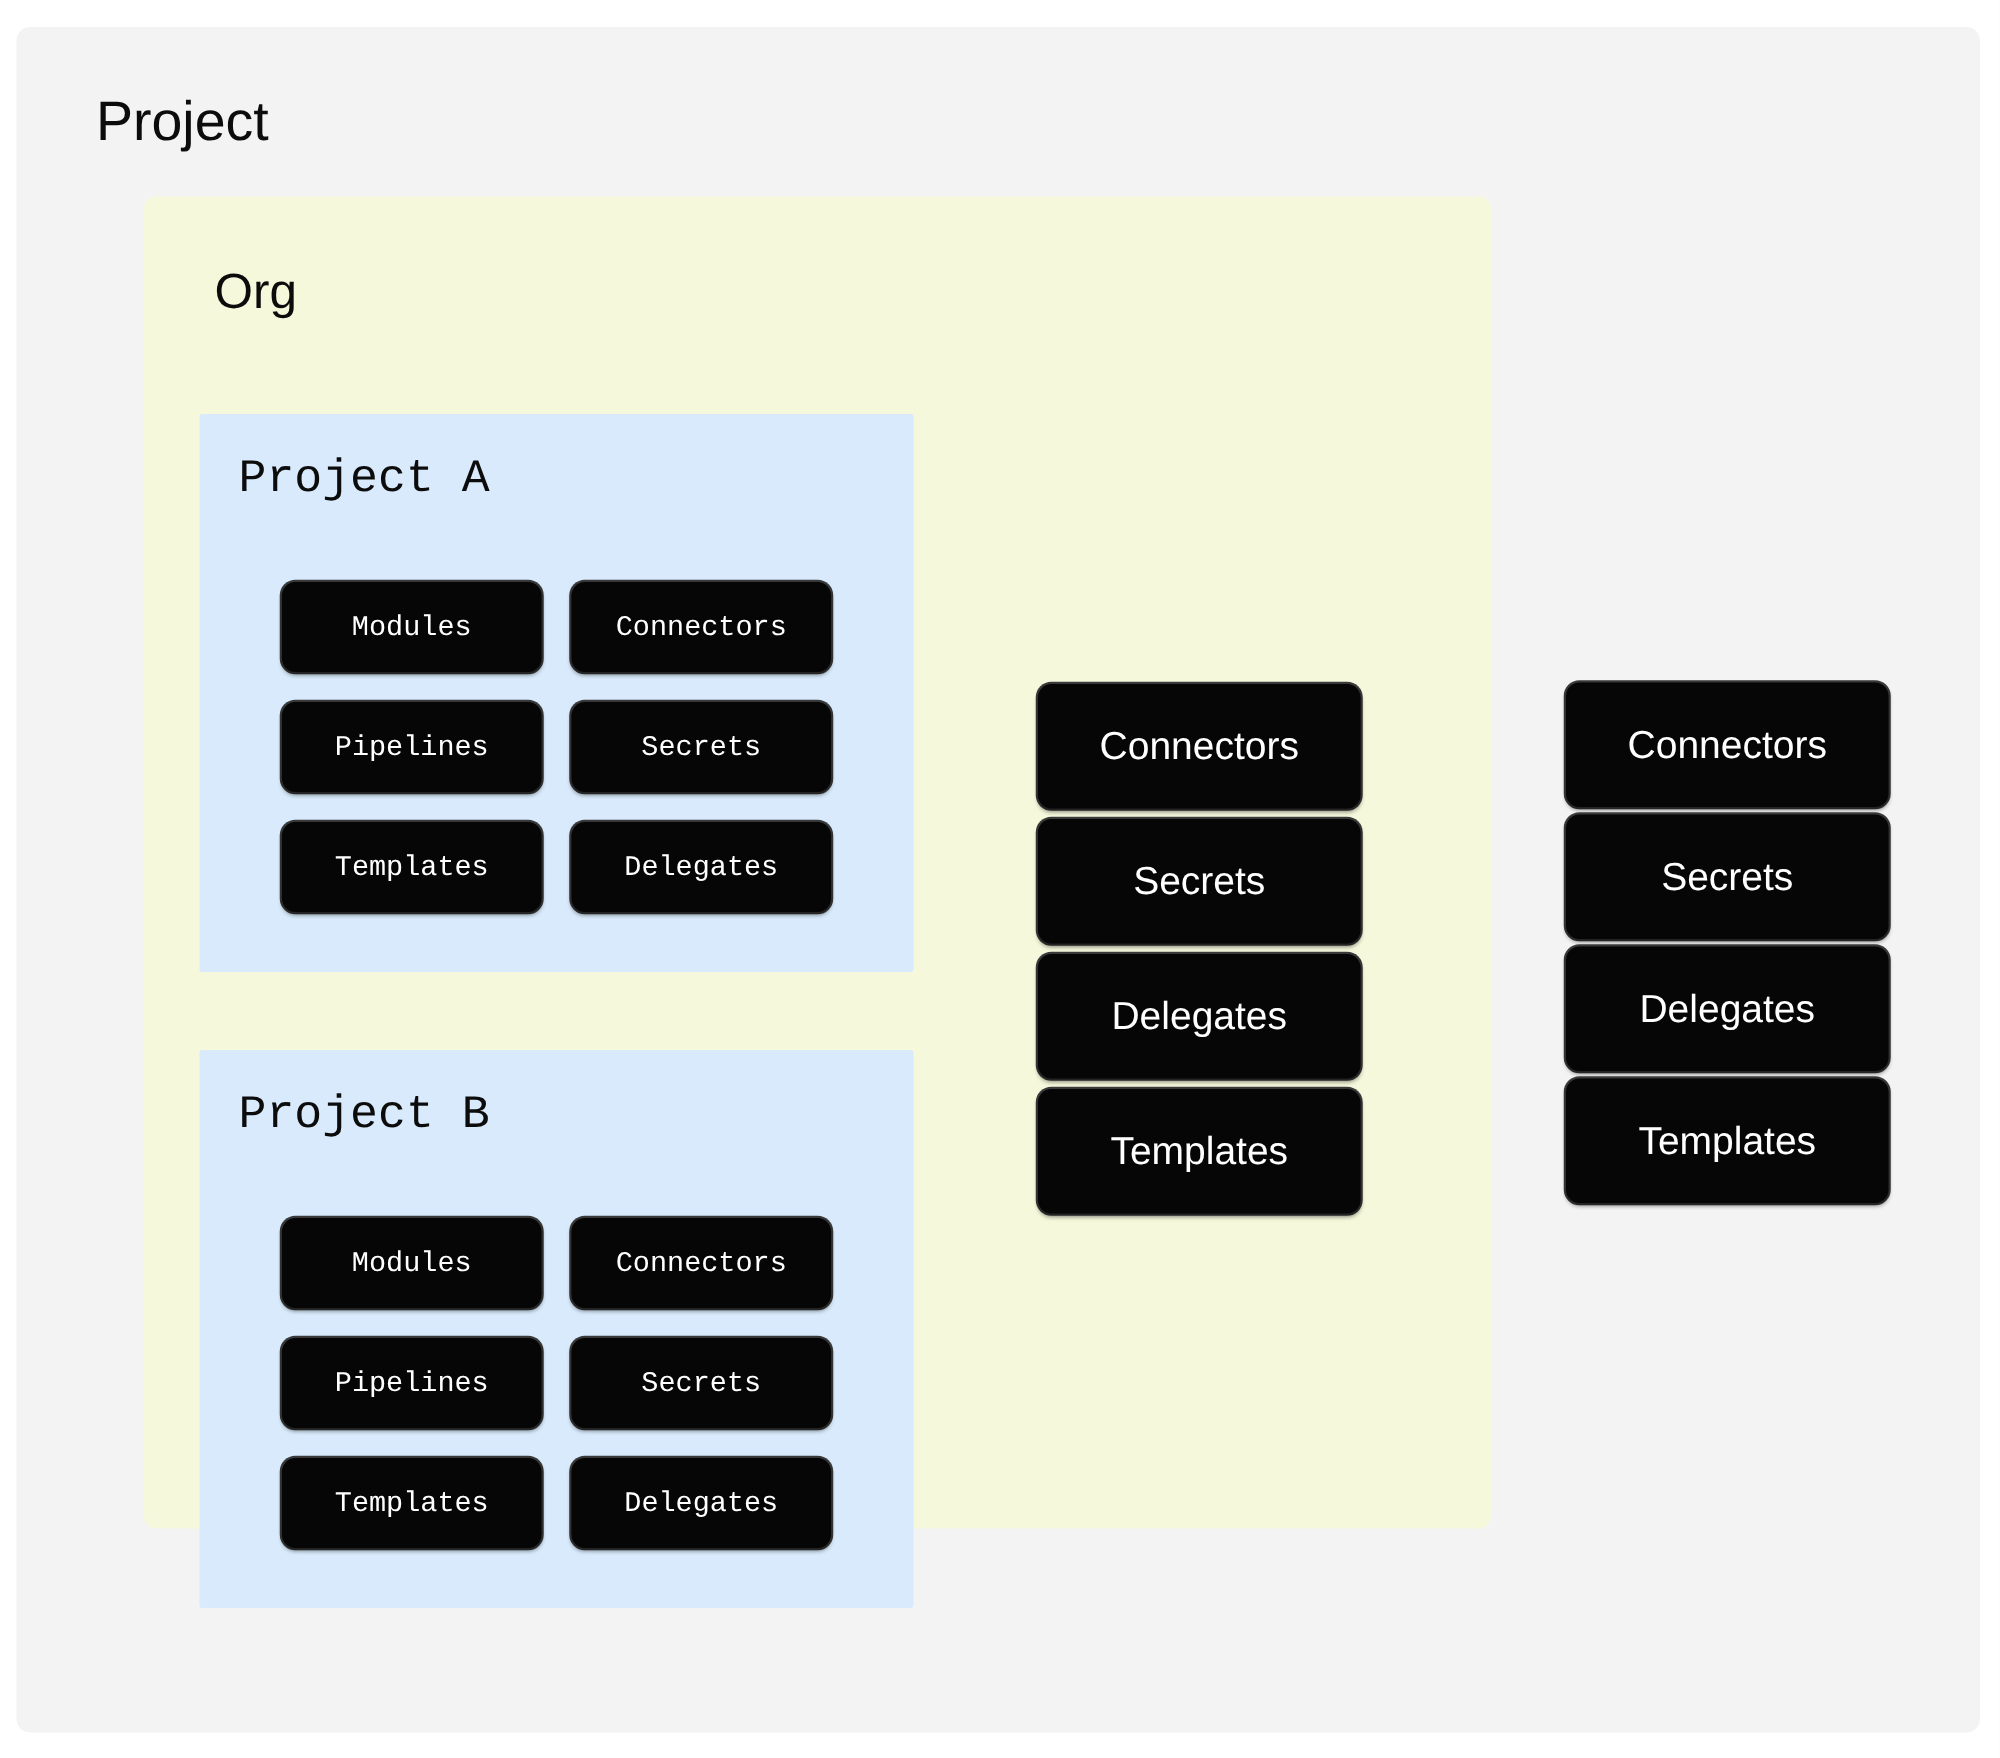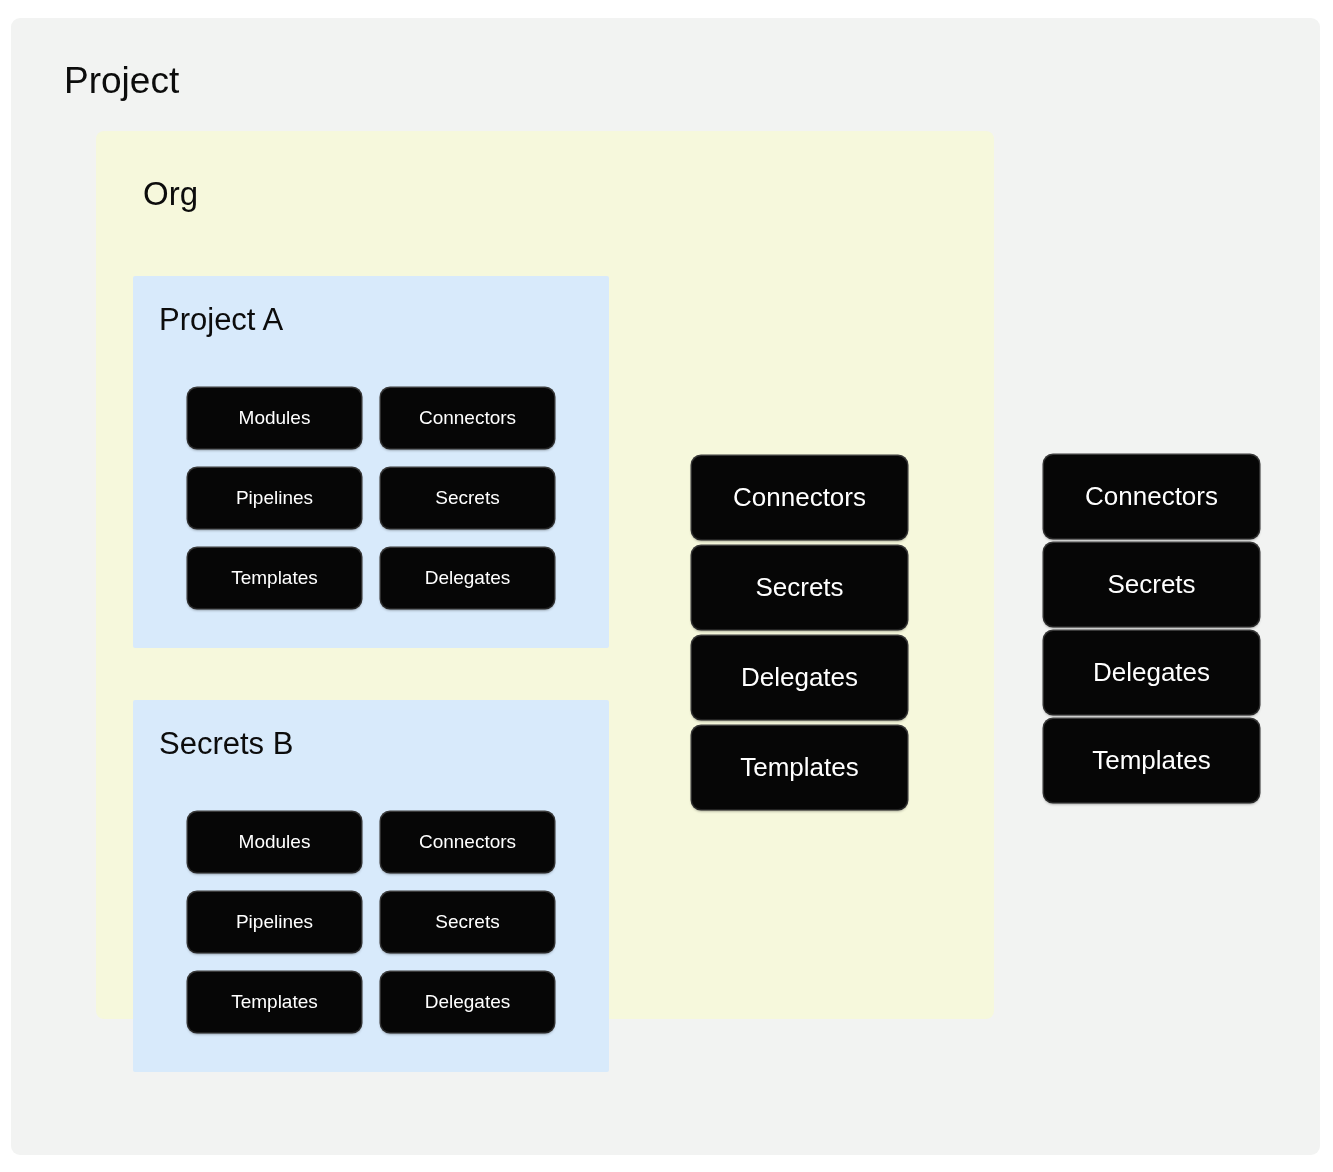--- a/index.html
+++ b/index.html
@@ -58,20 +58,21 @@
     white-space: nowrap;
   }
 
   
   .project-panel {
     position: absolute;
     left: 37px;
     width: 476px;
     background: #d8eafb;
     border-radius: 2px;
+    font-family: Liberation Mono, monospace;
   }
   #project-a-panel { top: 145px; height: 372px; }
   #project-b-panel { top: 569px; height: 372px; }
 
   .project-title {
     position: absolute;
     left: 26px;
     top: 25px;
     font-size: 31px;
     line-height: 38px;
@@ -155,21 +156,21 @@
           <div class="chip small">Modules</div>
           <div class="chip small">Connectors</div>
           <div class="chip small">Pipelines</div>
           <div class="chip small">Secrets</div>
           <div class="chip small">Templates</div>
           <div class="chip small">Delegates</div>
         </div>
       </div>
 
       <div id="project-b-panel" class="project-panel">
-        <div class="project-title">Secrets B</div>
+        <div class="project-title">Project B</div>
         <div class="project-grid">
           <div class="chip small">Modules</div>
           <div class="chip small">Connectors</div>
           <div class="chip small">Pipelines</div>
           <div class="chip small">Secrets</div>
           <div class="chip small">Templates</div>
           <div class="chip small">Delegates</div>
         </div>
       </div>
 

